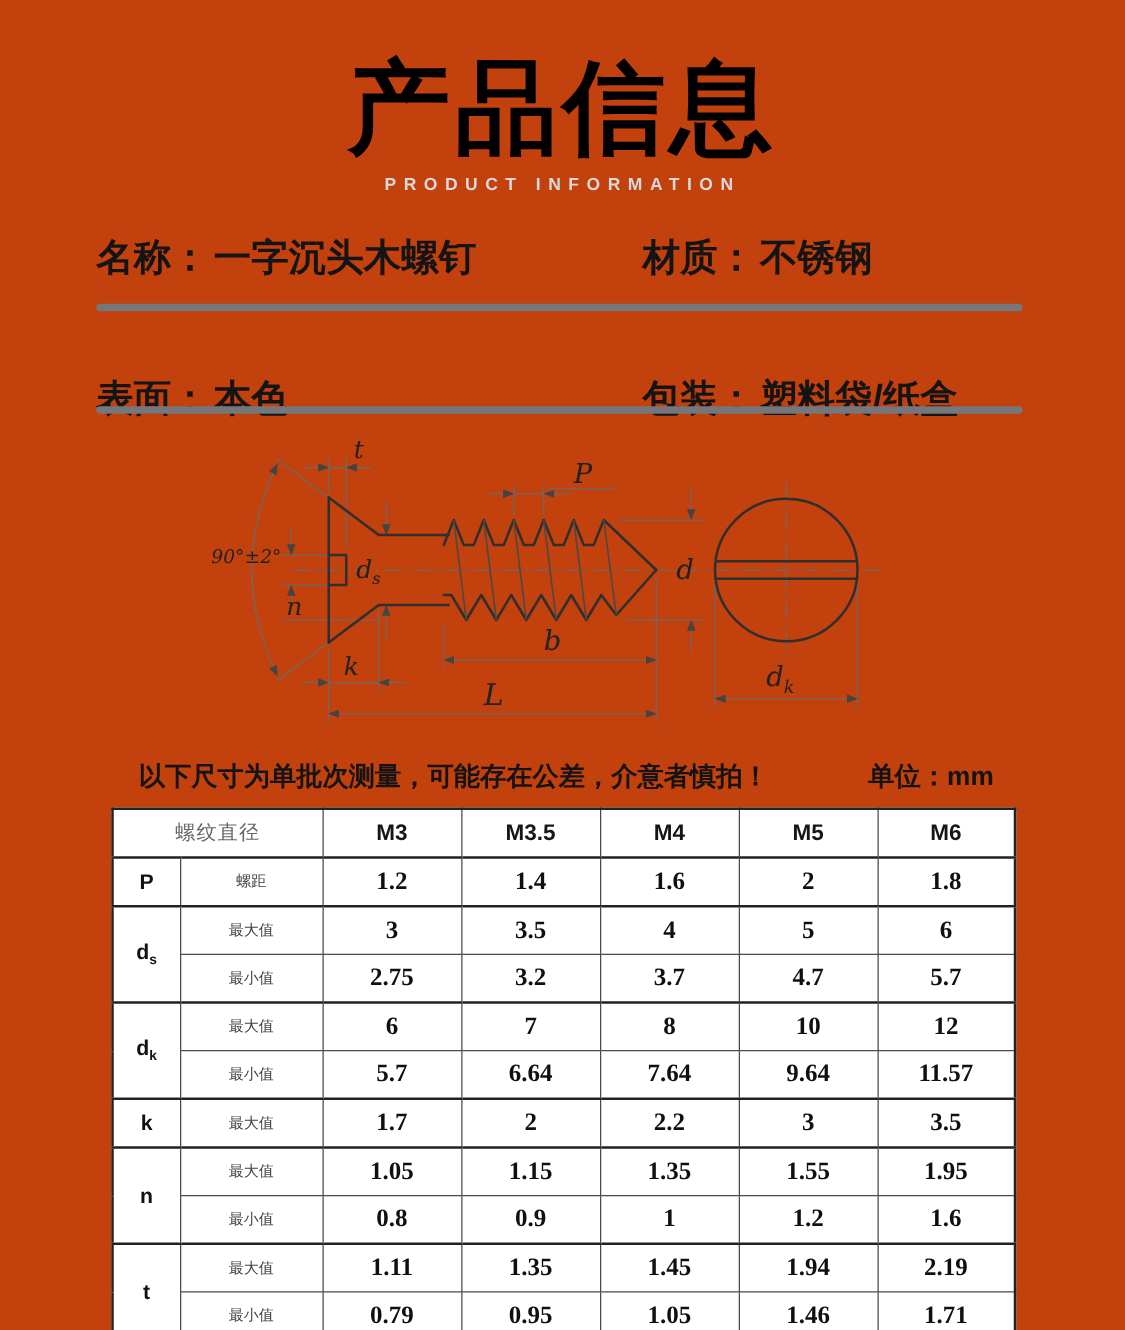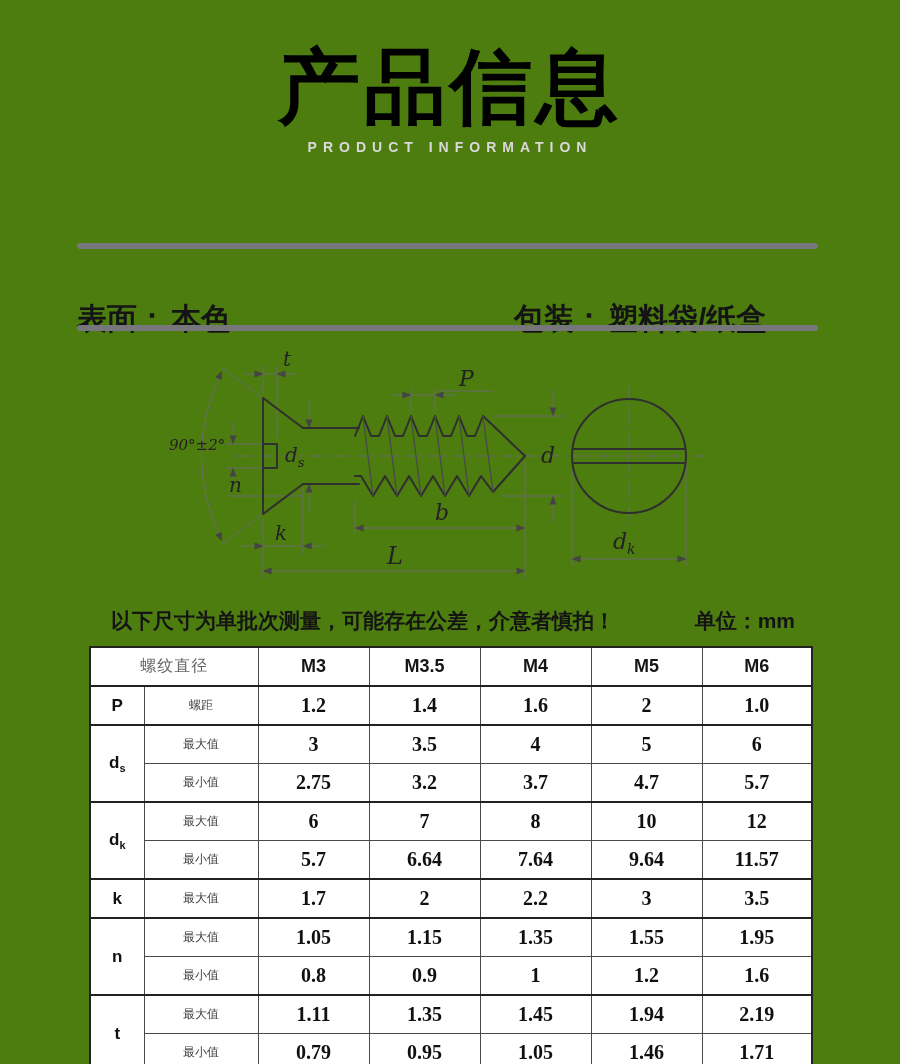--- a/index.html
+++ b/index.html
@@ -1,16 +1,16 @@
 <!DOCTYPE html>
 <html><head>
 <meta charset="utf-8">
 <style>
   html,body{margin:0;padding:0;background:#fff;}
-  .page{position:relative;width:900px;height:1064px;background:#4d7c0f;overflow:hidden;
+  .page{position:relative;width:900px;height:1064px;background:#c2410c;overflow:hidden;
         font-family:"Liberation Sans",sans-serif;color:#111;}
 
   
   .title{position:absolute;top:42px;left:0;width:100%;text-align:center;
          font-size:82px;line-height:1.1;font-weight:900;letter-spacing:4px;color:#000;}
   .subtitle{position:absolute;top:139px;left:0;width:100%;text-align:center;
             font-size:14px;font-weight:700;letter-spacing:6px;color:#d9d9d9;}
 
   
   .spec-row{position:absolute;left:0;width:100%;height:42px;}
@@ -46,20 +46,24 @@
   td.val{font-size:20px;font-weight:700;color:#101010;font-family:Liberation Serif, serif;}
 </style>
 </head>
 <body>
 
 <div class="page">
 
   <div class="title">产品信息</div>
   <div class="subtitle">PRODUCT INFORMATION</div>
 
+  <div class="spec-row r1">
+    <div class="spec-item c1"><span>名称：</span><span class="val">一字沉头木螺钉</span></div>
+    <div class="spec-item c2"><span>材质：</span><span class="val">不锈钢</span></div>
+  </div>
   <div class="divider d1"></div>
 
   <div class="spec-row r2">
     <div class="spec-item c1"><span>表面：</span><span class="val">本色</span></div>
     <div class="spec-item c2"><span>包装：</span><span class="val">塑料袋/纸盒</span></div>
   </div>
   <div class="divider d2"></div>
 
   <div class="diagram">
     <svg viewBox="0 0 562 272" width="562" height="272">
@@ -184,21 +188,21 @@
         <td class="size-h">M5</td>
         <td class="size-h">M6</td>
       </tr>
     <tr class="group-start">
           <td class="sym" rowspan="1"><span>P</span></td>
           <td class="desc">螺距</td>
           <td class="val">1.2</td>
           <td class="val">1.4</td>
           <td class="val">1.6</td>
           <td class="val">2</td>
-          <td class="val">1.0</td>
+          <td class="val">1.8</td>
         </tr>
         <tr class="group-start">
           <td class="sym" rowspan="2"><span>d</span><sub>s</sub></td>
           <td class="desc">最大值</td>
           <td class="val">3</td>
           <td class="val">3.5</td>
           <td class="val">4</td>
           <td class="val">5</td>
           <td class="val">6</td>
         </tr>

